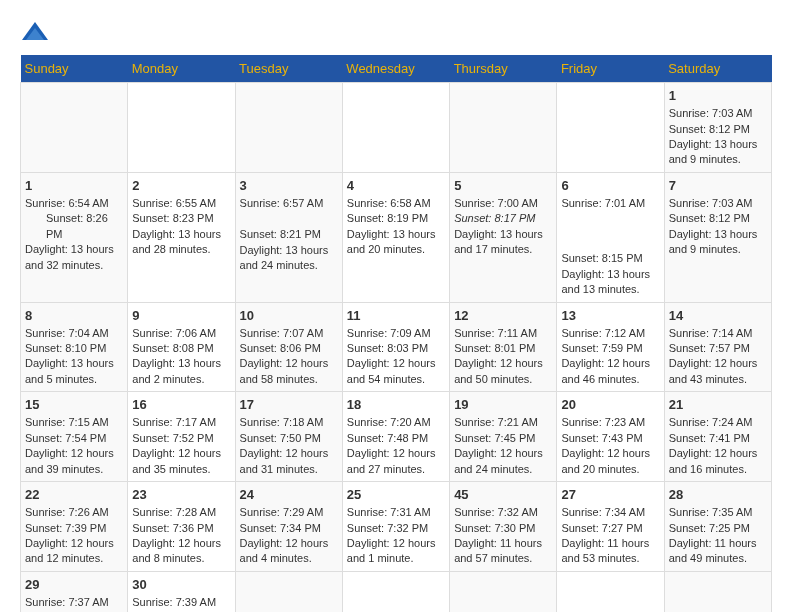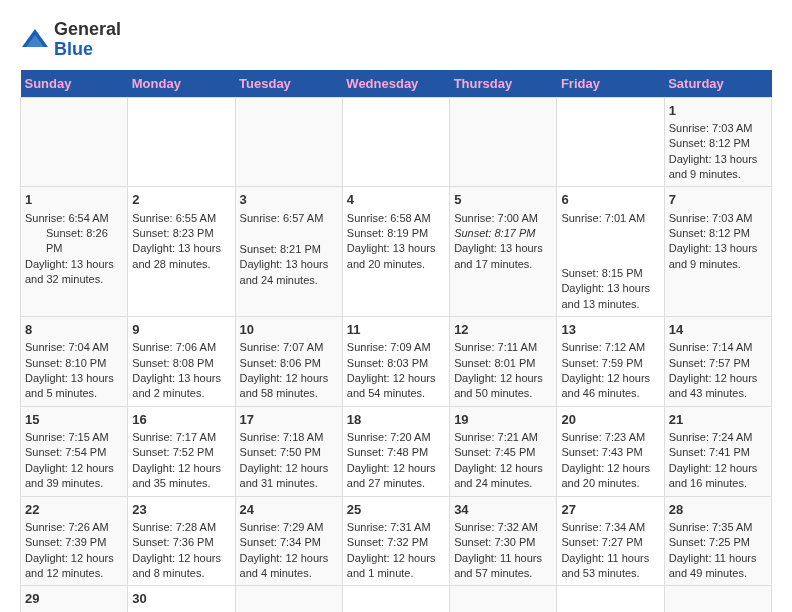--- a/index.html
+++ b/index.html
@@ -44,25 +44,25 @@
       font-size: 16px;
       color: #555;
     }
     table {
       width: 100%;
       border-collapse: collapse;
       font-size: 11px;
     }
     thead tr th {
       background-color: #2255a4;
-      color: #f9a8d4;
+      color: #eab308;
       padding: 6px 4px;
       text-align: left;
       font-size: 13px;
-      font-weight: bold;
+      font-weight: normal;
     }
     tbody tr td {
       vertical-align: top;
       padding: 4px 4px;
       border: 1px solid #ddd;
       width: calc(100% / 7);
       min-height: 70px;
       color: #333;
       line-height: 1.4;
     }
@@ -90,24 +90,20 @@
   </style>
 </head>
 <body>
 
 <div class="header">
   <div class="logo">
     <svg class="logo-icon" viewBox="0 0 30 25">
       <polygon points="15,2 28,20 2,20" fill="#1a5fb4"></polygon>
       <polygon points="15,8 24,20 6,20" fill="#5599e0" opacity="0.6"></polygon>
     </svg>
-    <div class="logo-text">
-      <span class="general">General</span><br>
-      <span class="blue">Blue</span>
-    </div>
   </div>
 </div>
 
 <table>
   <thead>
     <tr>
     <th>Sunday</th>
         <th>Monday</th>
         <th>Tuesday</th>
         <th>Wednesday</th>
@@ -282,21 +278,21 @@
           <span style="display: block;">Sunset: 7:34 PM</span>
           <span style="display: block;">Daylight: 12 hours and 4 minutes.</span>
         </td>
         <td>
           <span class="day-num">25</span>
           <span style="display: block;">Sunrise: 7:31 AM</span>
           <span style="display: block;">Sunset: 7:32 PM</span>
           <span style="display: block;">Daylight: 12 hours and 1 minute.</span>
         </td>
         <td>
-          <span class="day-num">34</span>
+          <span class="day-num">45</span>
           <span style="display: block;">Sunrise: 7:32 AM</span>
           <span style="display: block;">Sunset: 7:30 PM</span>
           <span style="display: block;">Daylight: 11 hours and 57 minutes.</span>
         </td>
         <td>
           <span class="day-num">27</span>
           <span style="display: block;">Sunrise: 7:34 AM</span>
           <span style="display: block;">Sunset: 7:27 PM</span>
           <span style="display: block;">Daylight: 11 hours and 53 minutes.</span>
         </td>

